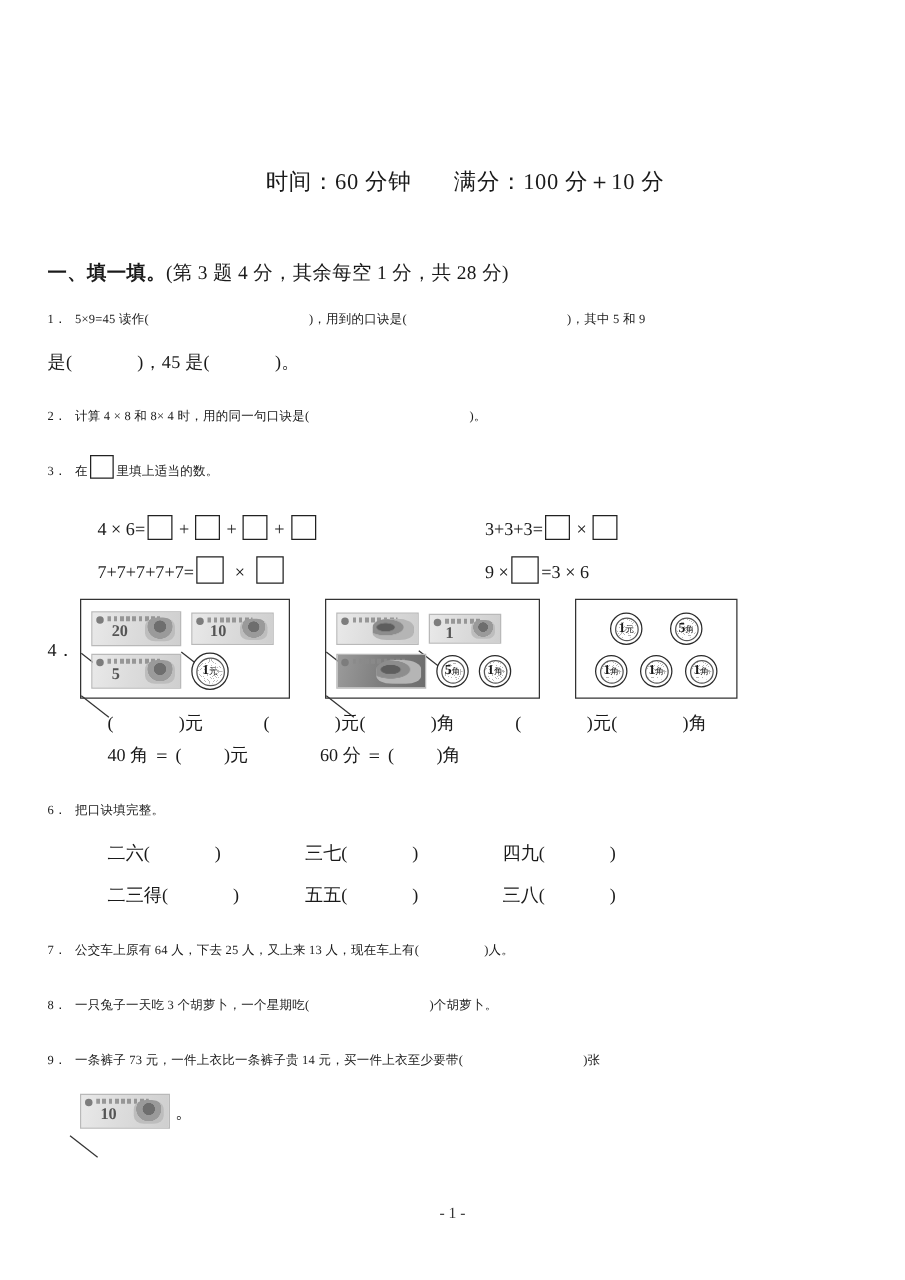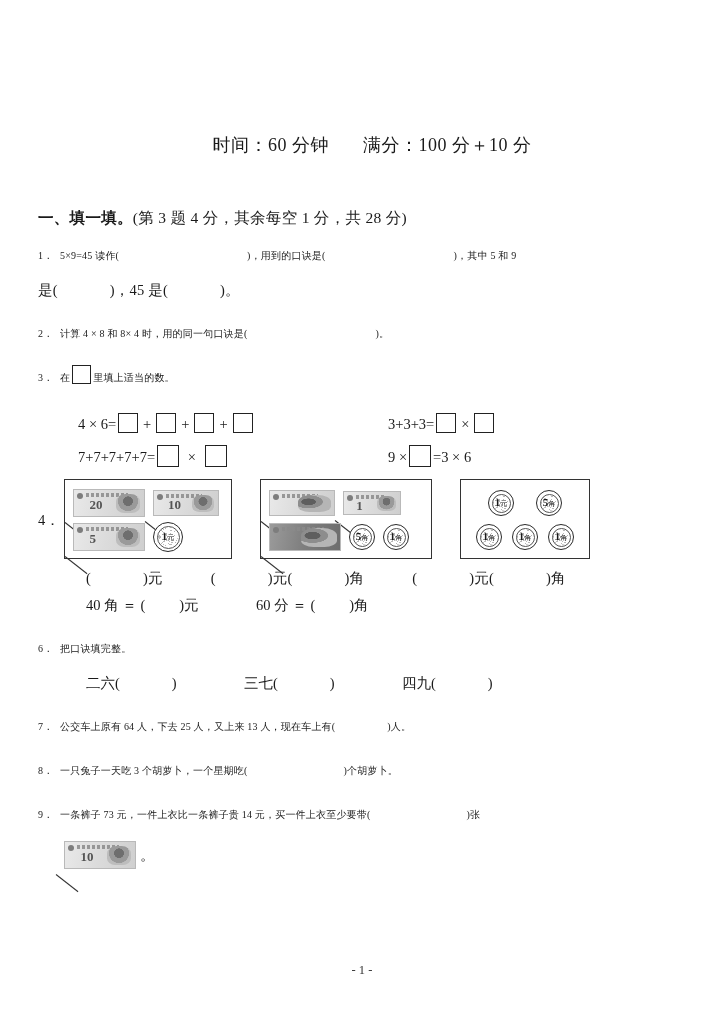--- a/index.html
+++ b/index.html
@@ -335,20 +335,25 @@
   </div>
 
   <div class="q">
     <span class="num">6．</span><span>把口诀填完整。</span>
   </div>
   <div class="kj-line">
     <div class="kj-c"><span>二六(</span><span class="blank-md"></span><span>)</span></div>
     <div class="kj-c"><span>三七(</span><span class="blank-md"></span><span>)</span></div>
     <div class="kj-c"><span>四九(</span><span class="blank-md"></span><span>)</span></div>
   </div>
+  <div class="kj-line">
+    <div class="kj-c"><span>二三得(</span><span class="blank-md"></span><span>)</span></div>
+    <div class="kj-c"><span>五五(</span><span class="blank-md"></span><span>)</span></div>
+    <div class="kj-c"><span>三八(</span><span class="blank-md"></span><span>)</span></div>
+  </div>
 
   <div class="q">
     <span class="num">7．</span><span>公交车上原有 64 人，下去 25 人，又上来 13 人，现在车上有(</span><span class="blank-md"></span><span>)人。</span>
   </div>
 
   <div class="q">
     <span class="num">8．</span><span>一只兔子一天吃 3 个胡萝卜，一个星期吃(</span><span class="blank-lg"></span><span>)个胡萝卜。</span>
   </div>
 
   <div class="q">

